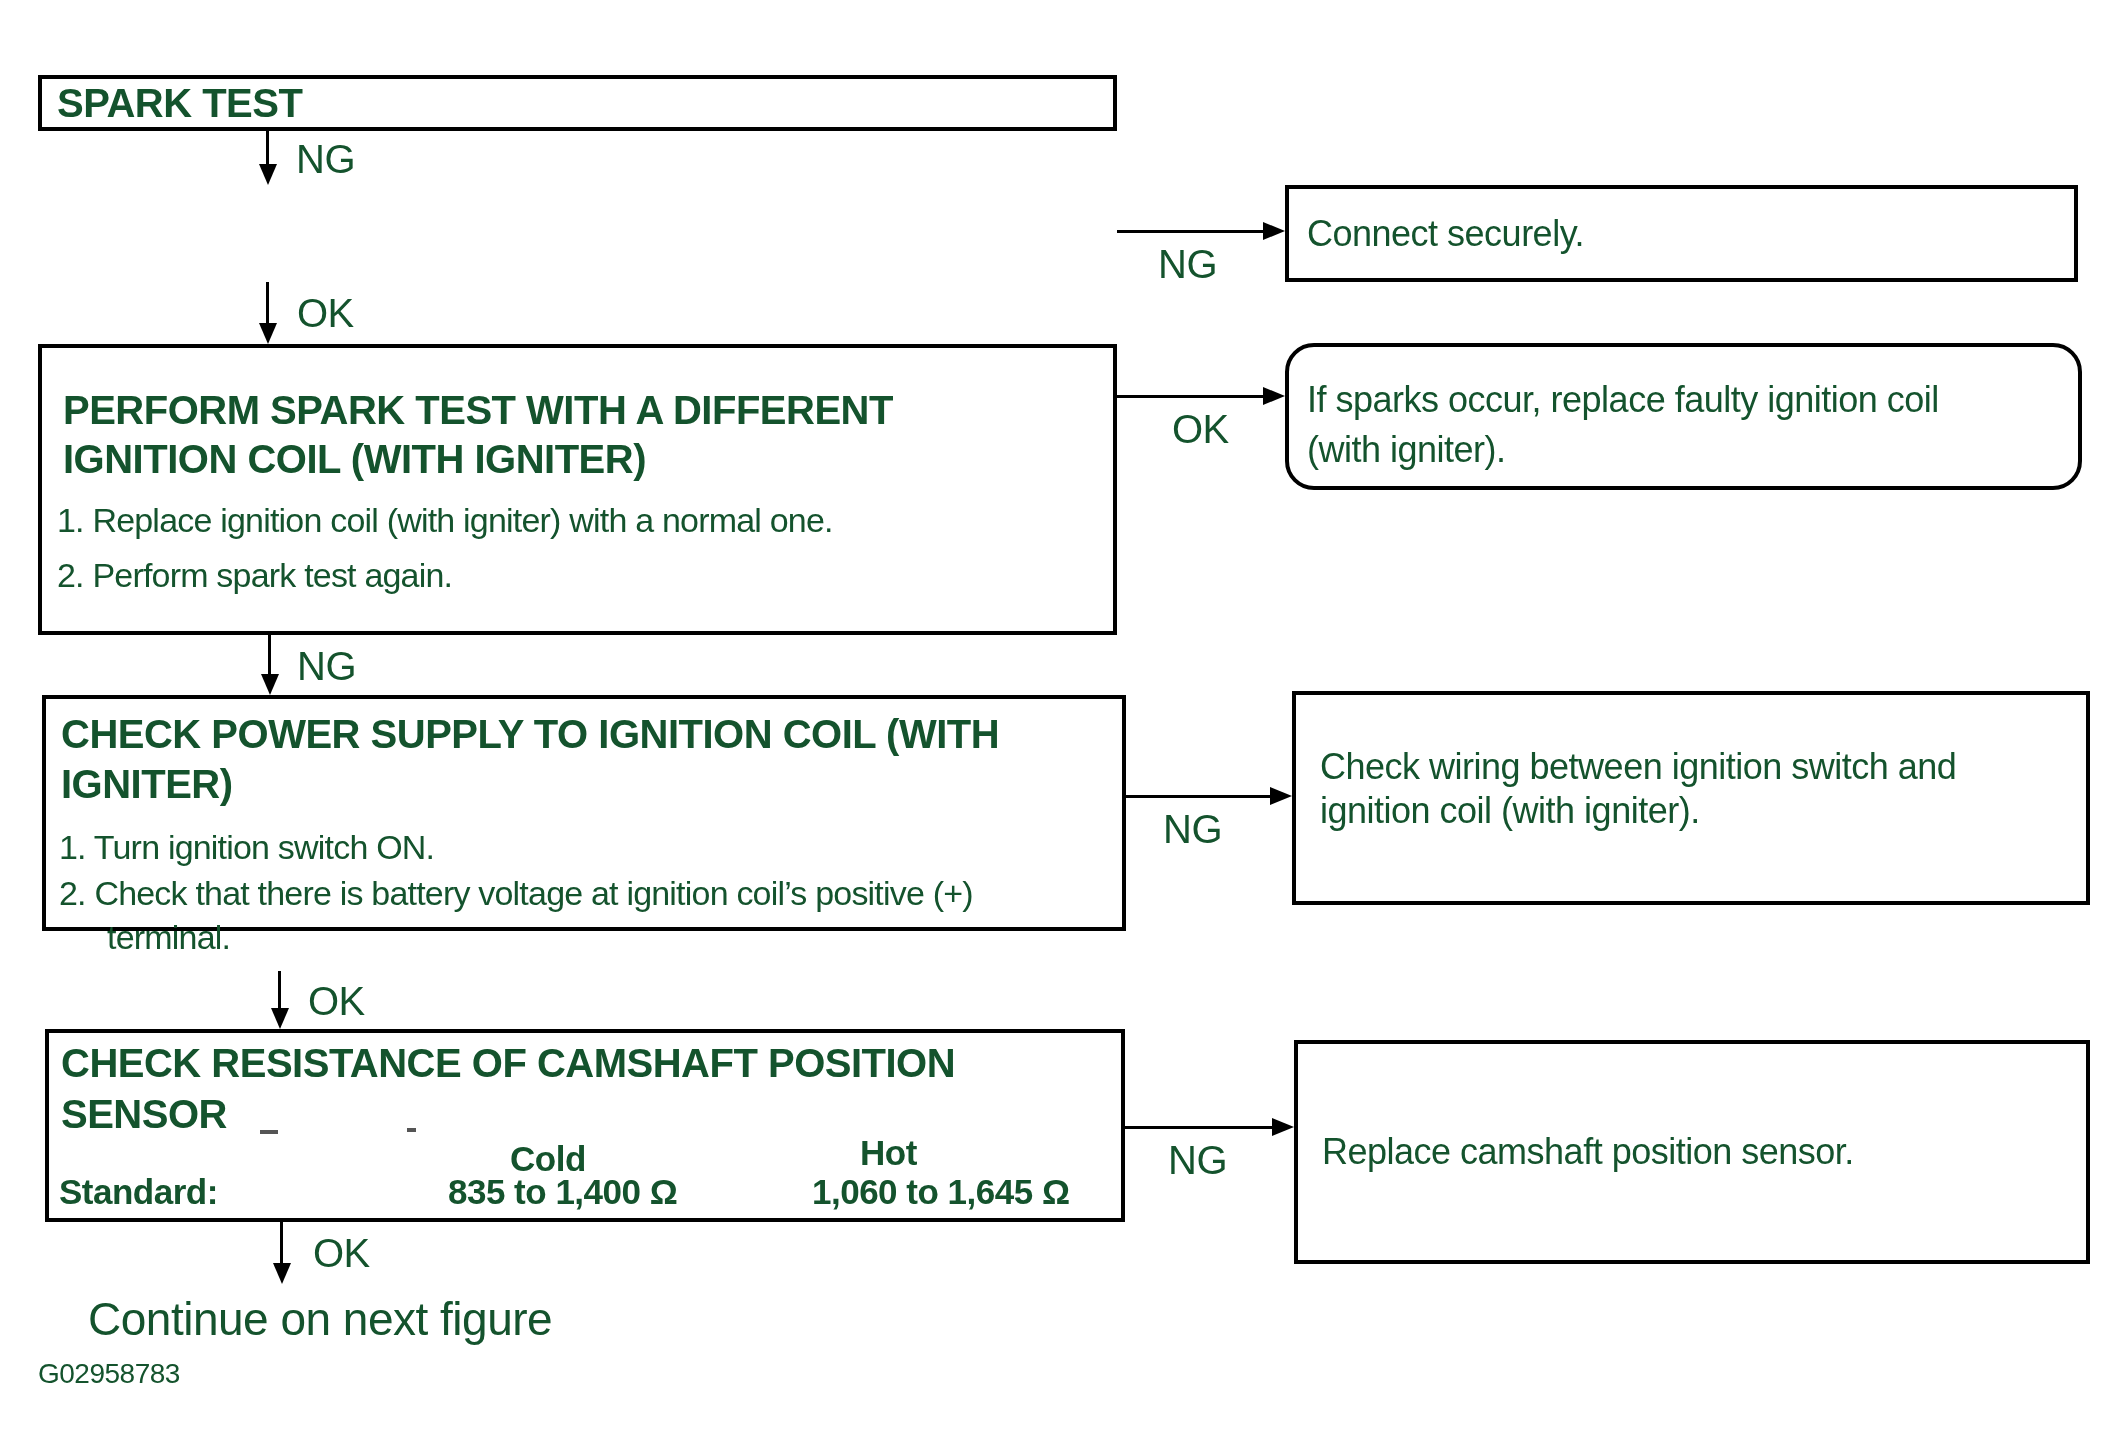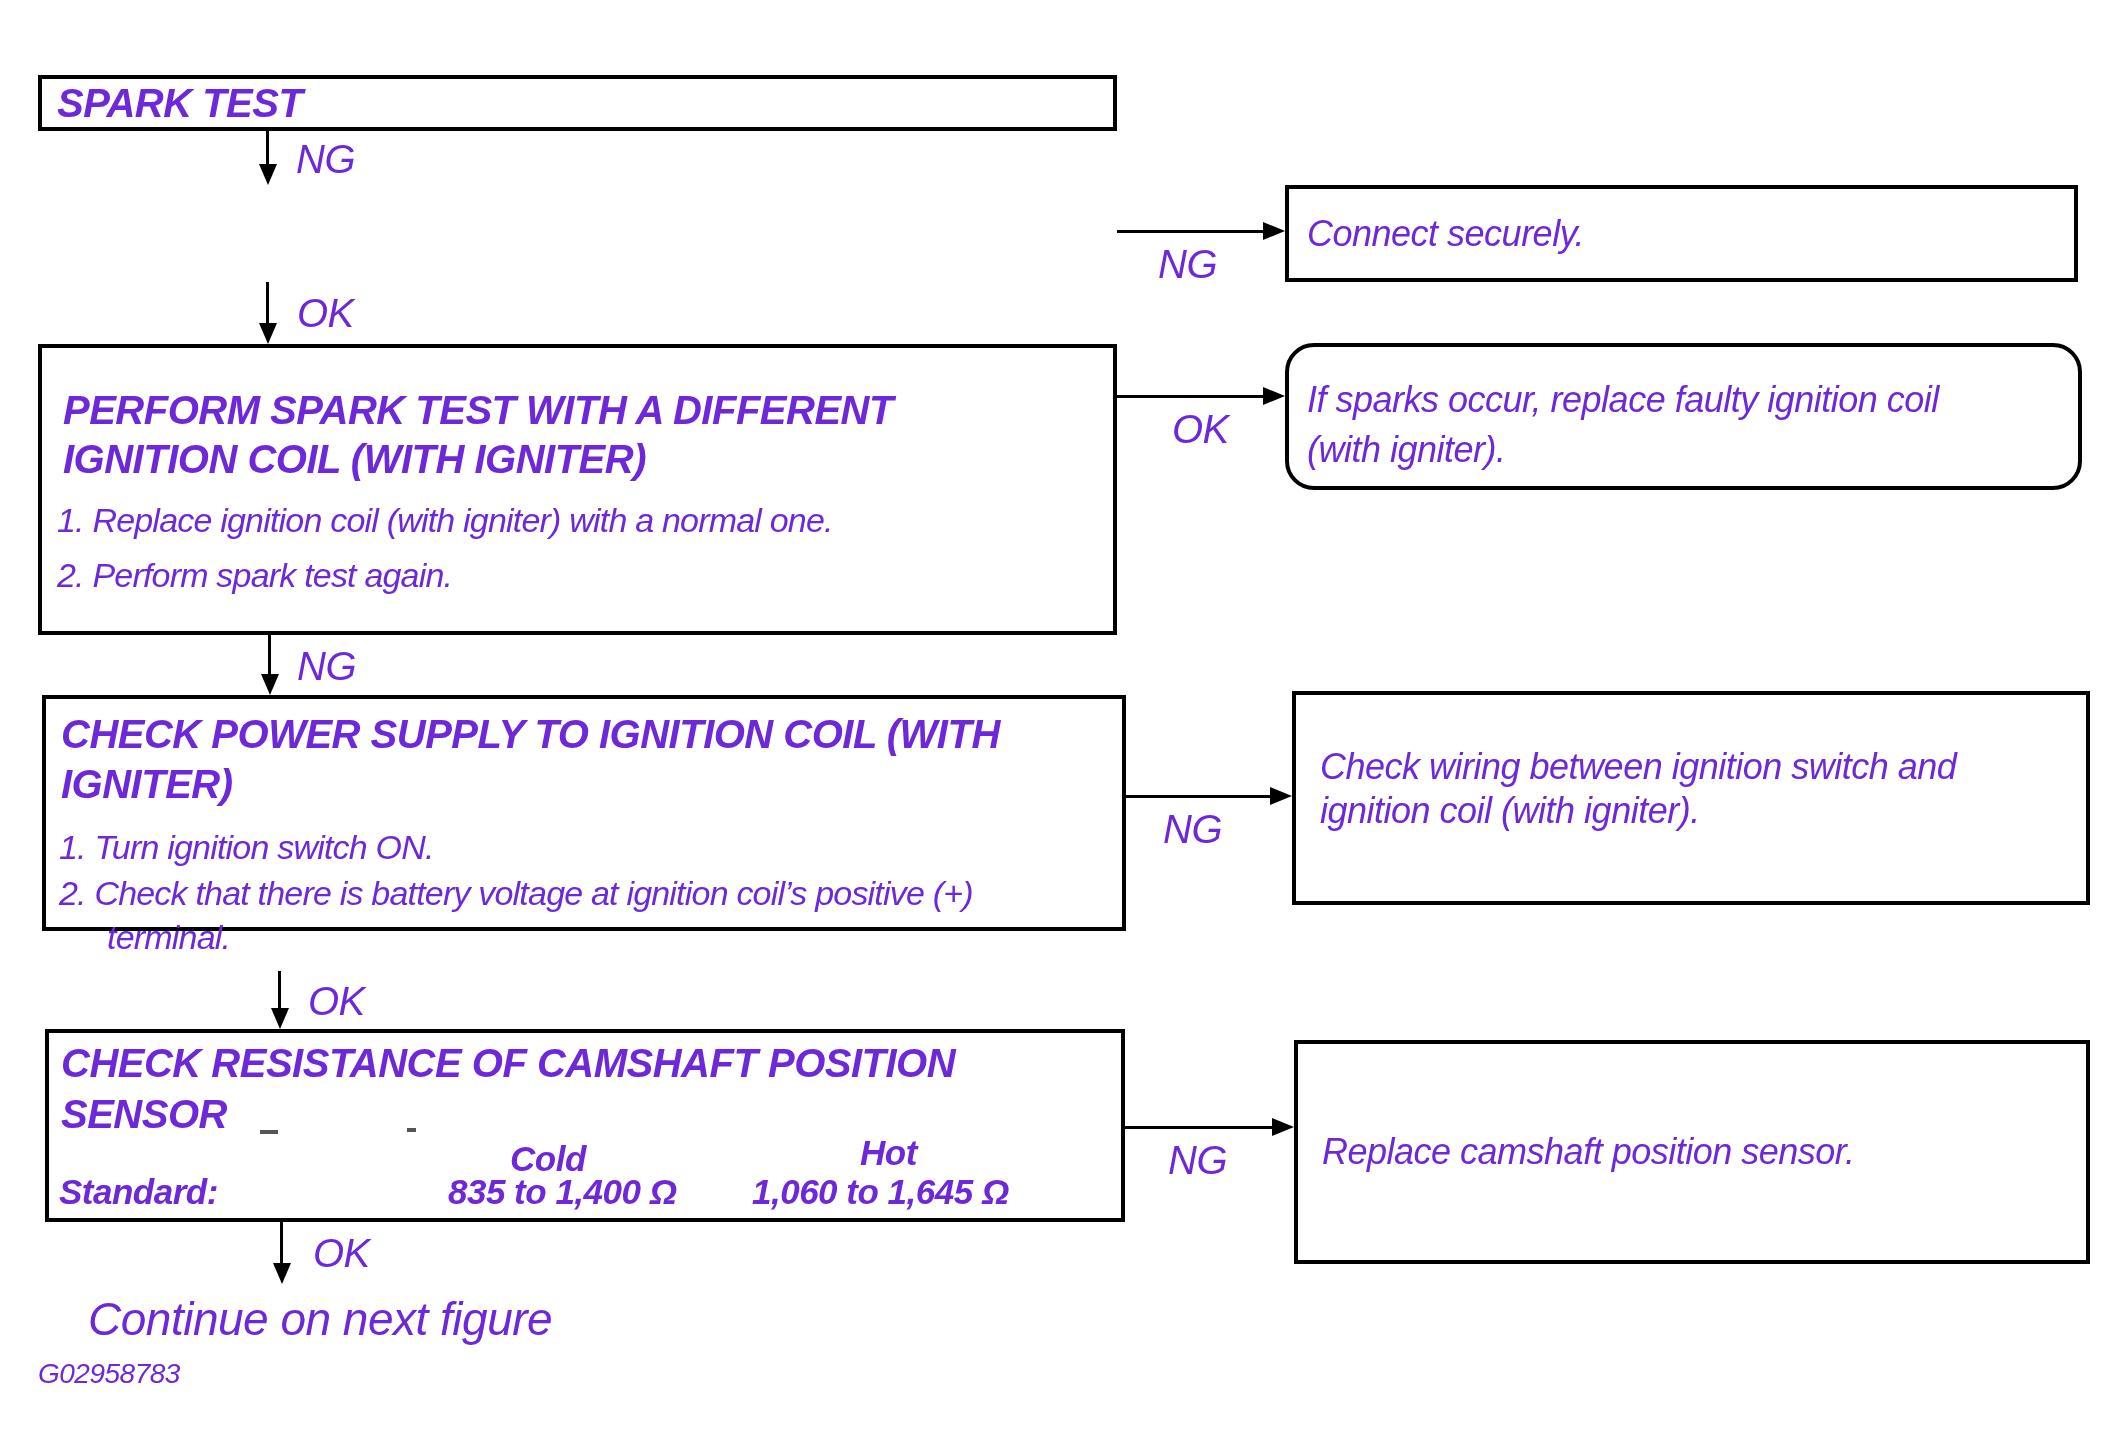--- a/index.html
+++ b/index.html
@@ -1,18 +1,18 @@
 <!DOCTYPE html>
 <html><head>
 <meta charset="utf-8">
 <style>
   html,body{margin:0;padding:0;background:#fff;}
   .stage{
     position:relative;width:2124px;height:1445px;background:#ffffff;
-    font-family:"Liberation Sans",sans-serif;color:#6d28d9;overflow:hidden;font-style:italic;
+    font-family:"Liberation Sans",sans-serif;color:#14532d;overflow:hidden;
   }
   .box{
     position:absolute;border:4px solid #000;background:#fff;box-sizing:border-box;
   }
   .hd{
     font-weight:bold;font-size:40px;letter-spacing:-0.5px;line-height:49px;white-space:nowrap;
   }
   .hd-justify{
     white-space:normal;text-align:justify;text-align-last:justify;
   }
@@ -120,21 +120,21 @@
     <div class="abs" style="left:12px;top:5px;">
       <div class="hd" style="line-height:51px;">CHECK RESISTANCE OF CAMSHAFT POSITION</div>
       <div class="hd" style="line-height:51px;">SENSOR</div>
     </div>
     <div class="dash" style="left:211px;top:97px;width:18px;"></div>
     <div class="dash" style="left:358px;top:95px;width:9px;"></div>
     <div class="abs bold35" style="left:461px;top:106px;">Cold</div>
     <div class="abs bold35" style="left:811px;top:100px;">Hot</div>
     <div class="abs bold35" style="left:10px;top:139px;">Standard:</div>
     <div class="abs bold35" style="left:399px;top:139px;">835 to 1,400 Ω</div>
-    <div class="abs bold35" style="left:703px;top:139px;text-align:right;">1,060 to 1,645 Ω</div>
+    <div class="abs bold35" style="left:763px;top:139px;text-align:right;">1,060 to 1,645 Ω</div>
   </div>
 
   <div class="hline" style="left:1125px;top:1126px;width:147px;"></div>
   <div class="head-right" style="left:1272px;top:1118px;"></div>
   <div class="edge-label" style="left:1168px;top:1138px;">NG</div>
 
   <div class="box" style="left:1294px;top:1040px;width:796px;height:224px;display:flex;align-items:center;padding-left:24px;">
     <div class="rtext">Replace camshaft position sensor.</div>
   </div>
 

